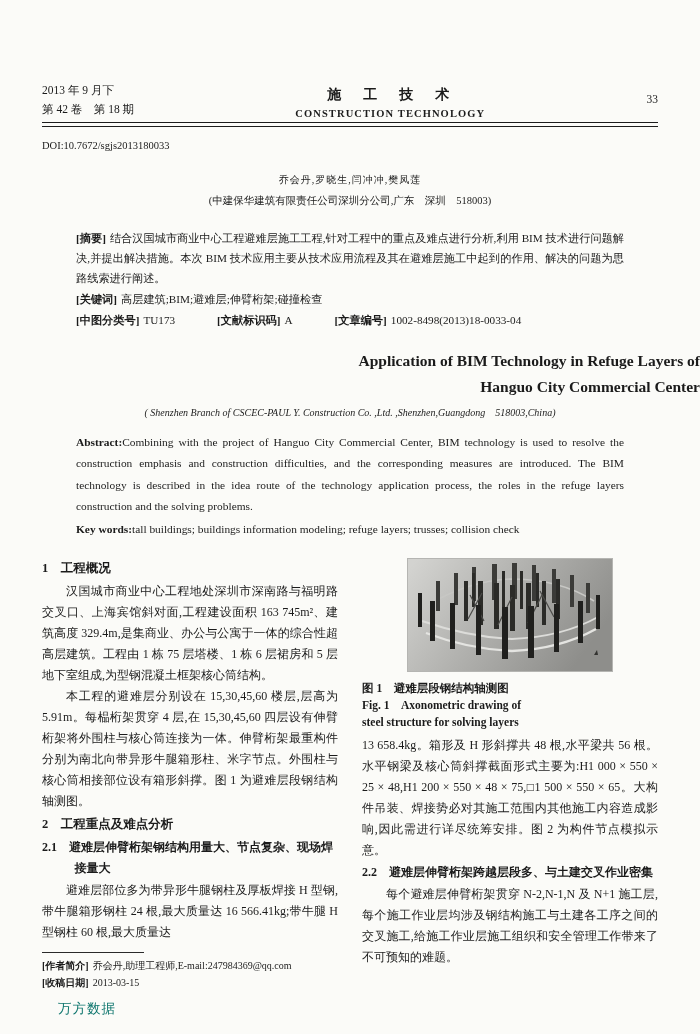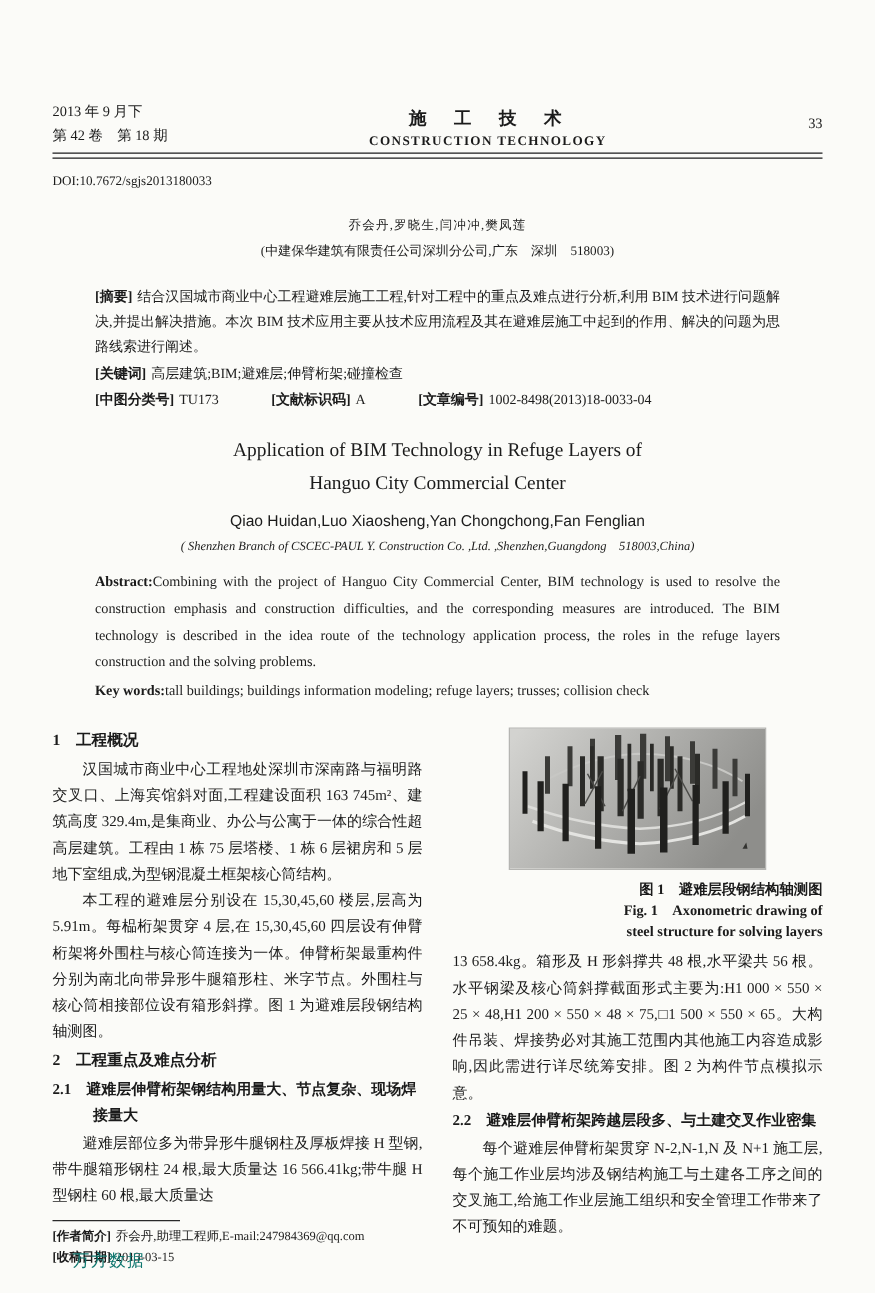--- a/index.html
+++ b/index.html
@@ -28,39 +28,39 @@
   .abstract-block { margin:20px 76px 0; font-size:11.2px; line-height:20px;
     text-align:justify; }
   .abstract-block b { font-weight:bold;margin-top:28px; }
   .meta-line { margin:0; }
   .kw-line { margin:1px 0 0; }
   .clc-row { display:flex; margin-top:1px; }
   .clc-row .grp2 { margin-left:42px; }
   .clc-row .grp3 { margin-left:42px; }
   .lbl { font-weight:bold; margin-right:4px; }
   
-  .title-en { margin-top:18px; text-align:center; font-size:15.5px; font-weight:normal;
+  .title-en { margin-top:18px; text-align:right; font-size:15.5px; font-weight:bold;
     line-height:26px; }
   .authors-en { margin-top:10px; text-align:center; font-size:12.5px;
     font-family:"Liberation Sans","DejaVu Sans",sans-serif; }
   .affil-en { margin-top:6px; text-align:center; font-size:10px; font-style:italic; }
   .abstract-en { margin:12px 76px 0; font-size:11.4px; line-height:21.5px;
     text-align:justify; }
   .abstract-en p { margin:0; }
   .abstract-en .kwp { margin-top:1px; }
   
   .columns { display:flex; gap:24px; margin:16px 42px 0; }
   .col { width:296px; font-size:12px; line-height:21px; text-align:justify; }
   .sec { font-size:12.5px; font-weight:bold; margin:2px 0 2px; text-align:left; }
   .subsec { font-weight:bold; margin:1px 0; padding-left:2.7em; text-indent:-2.7em;
     text-align:left; }
   p.body { margin:0; text-indent:2em; }
   p.body.noindent { text-indent:0; }
   
-  .figure { margin:2px 0 4px; text-align:right; }
+  .figure { margin:2px 0 4px; text-align:left; }
   .fig-img { display:block; width:204px; height:112px; margin:0 auto;
     border:1px solid #b5b5b2; }
   .fig-cap-cn { font-size:11.5px; font-weight:bold; margin-top:8px; line-height:17px; }
   .fig-cap-en { font-size:11.5px; font-weight:bold; line-height:17px; }
   
   .footnote { margin-top:9px; font-size:10px; line-height:16.5px; text-align:left; }
   .footnote-rule { width:102px; border-top:1.2px solid #2a2a2a; margin:0 0 5px; }
   .footnote p { margin:0; }
   
   .watermark { position:absolute; left:58px; bottom:16px; font-size:13.5px;
@@ -96,21 +96,20 @@
       <span class="grp1"><b class="lbl">[中图分类号]</b><span>TU173</span></span>
       <span class="grp2"><b class="lbl">[文献标识码]</b><span>A</span></span>
       <span class="grp3"><b class="lbl">[文章编号]</b><span>1002-8498(2013)18-0033-04</span></span>
     </div>
   </div>
 
   <div class="title-en">
     <div>Application of BIM Technology in Refuge Layers of</div>
     <div>Hanguo City Commercial Center</div>
   </div>
-  <div class="authors-en">Qiao Huidan,Luo Xiaosheng,Yan Chongchong,Fan Fenglian</div>
   <div class="affil-en">( Shenzhen Branch of CSCEC-PAUL Y. Construction Co. ,Ltd. ,Shenzhen,Guangdong　518003,China)</div>
 
   <div class="abstract-en">
     <p><b>Abstract:</b><span>Combining with the project of Hanguo City Commercial Center, BIM technology is used to resolve the construction emphasis and construction difficulties, and the corresponding measures are introduced. The BIM technology is described in the idea route of the technology application process, the roles in the refuge layers construction and the solving problems.</span></p>
     <p class="kwp"><b>Key words:</b><span>tall buildings; buildings information modeling; refuge layers; trusses; collision check</span></p>
   </div>
 
   <div class="columns">
 
     <div class="col">

